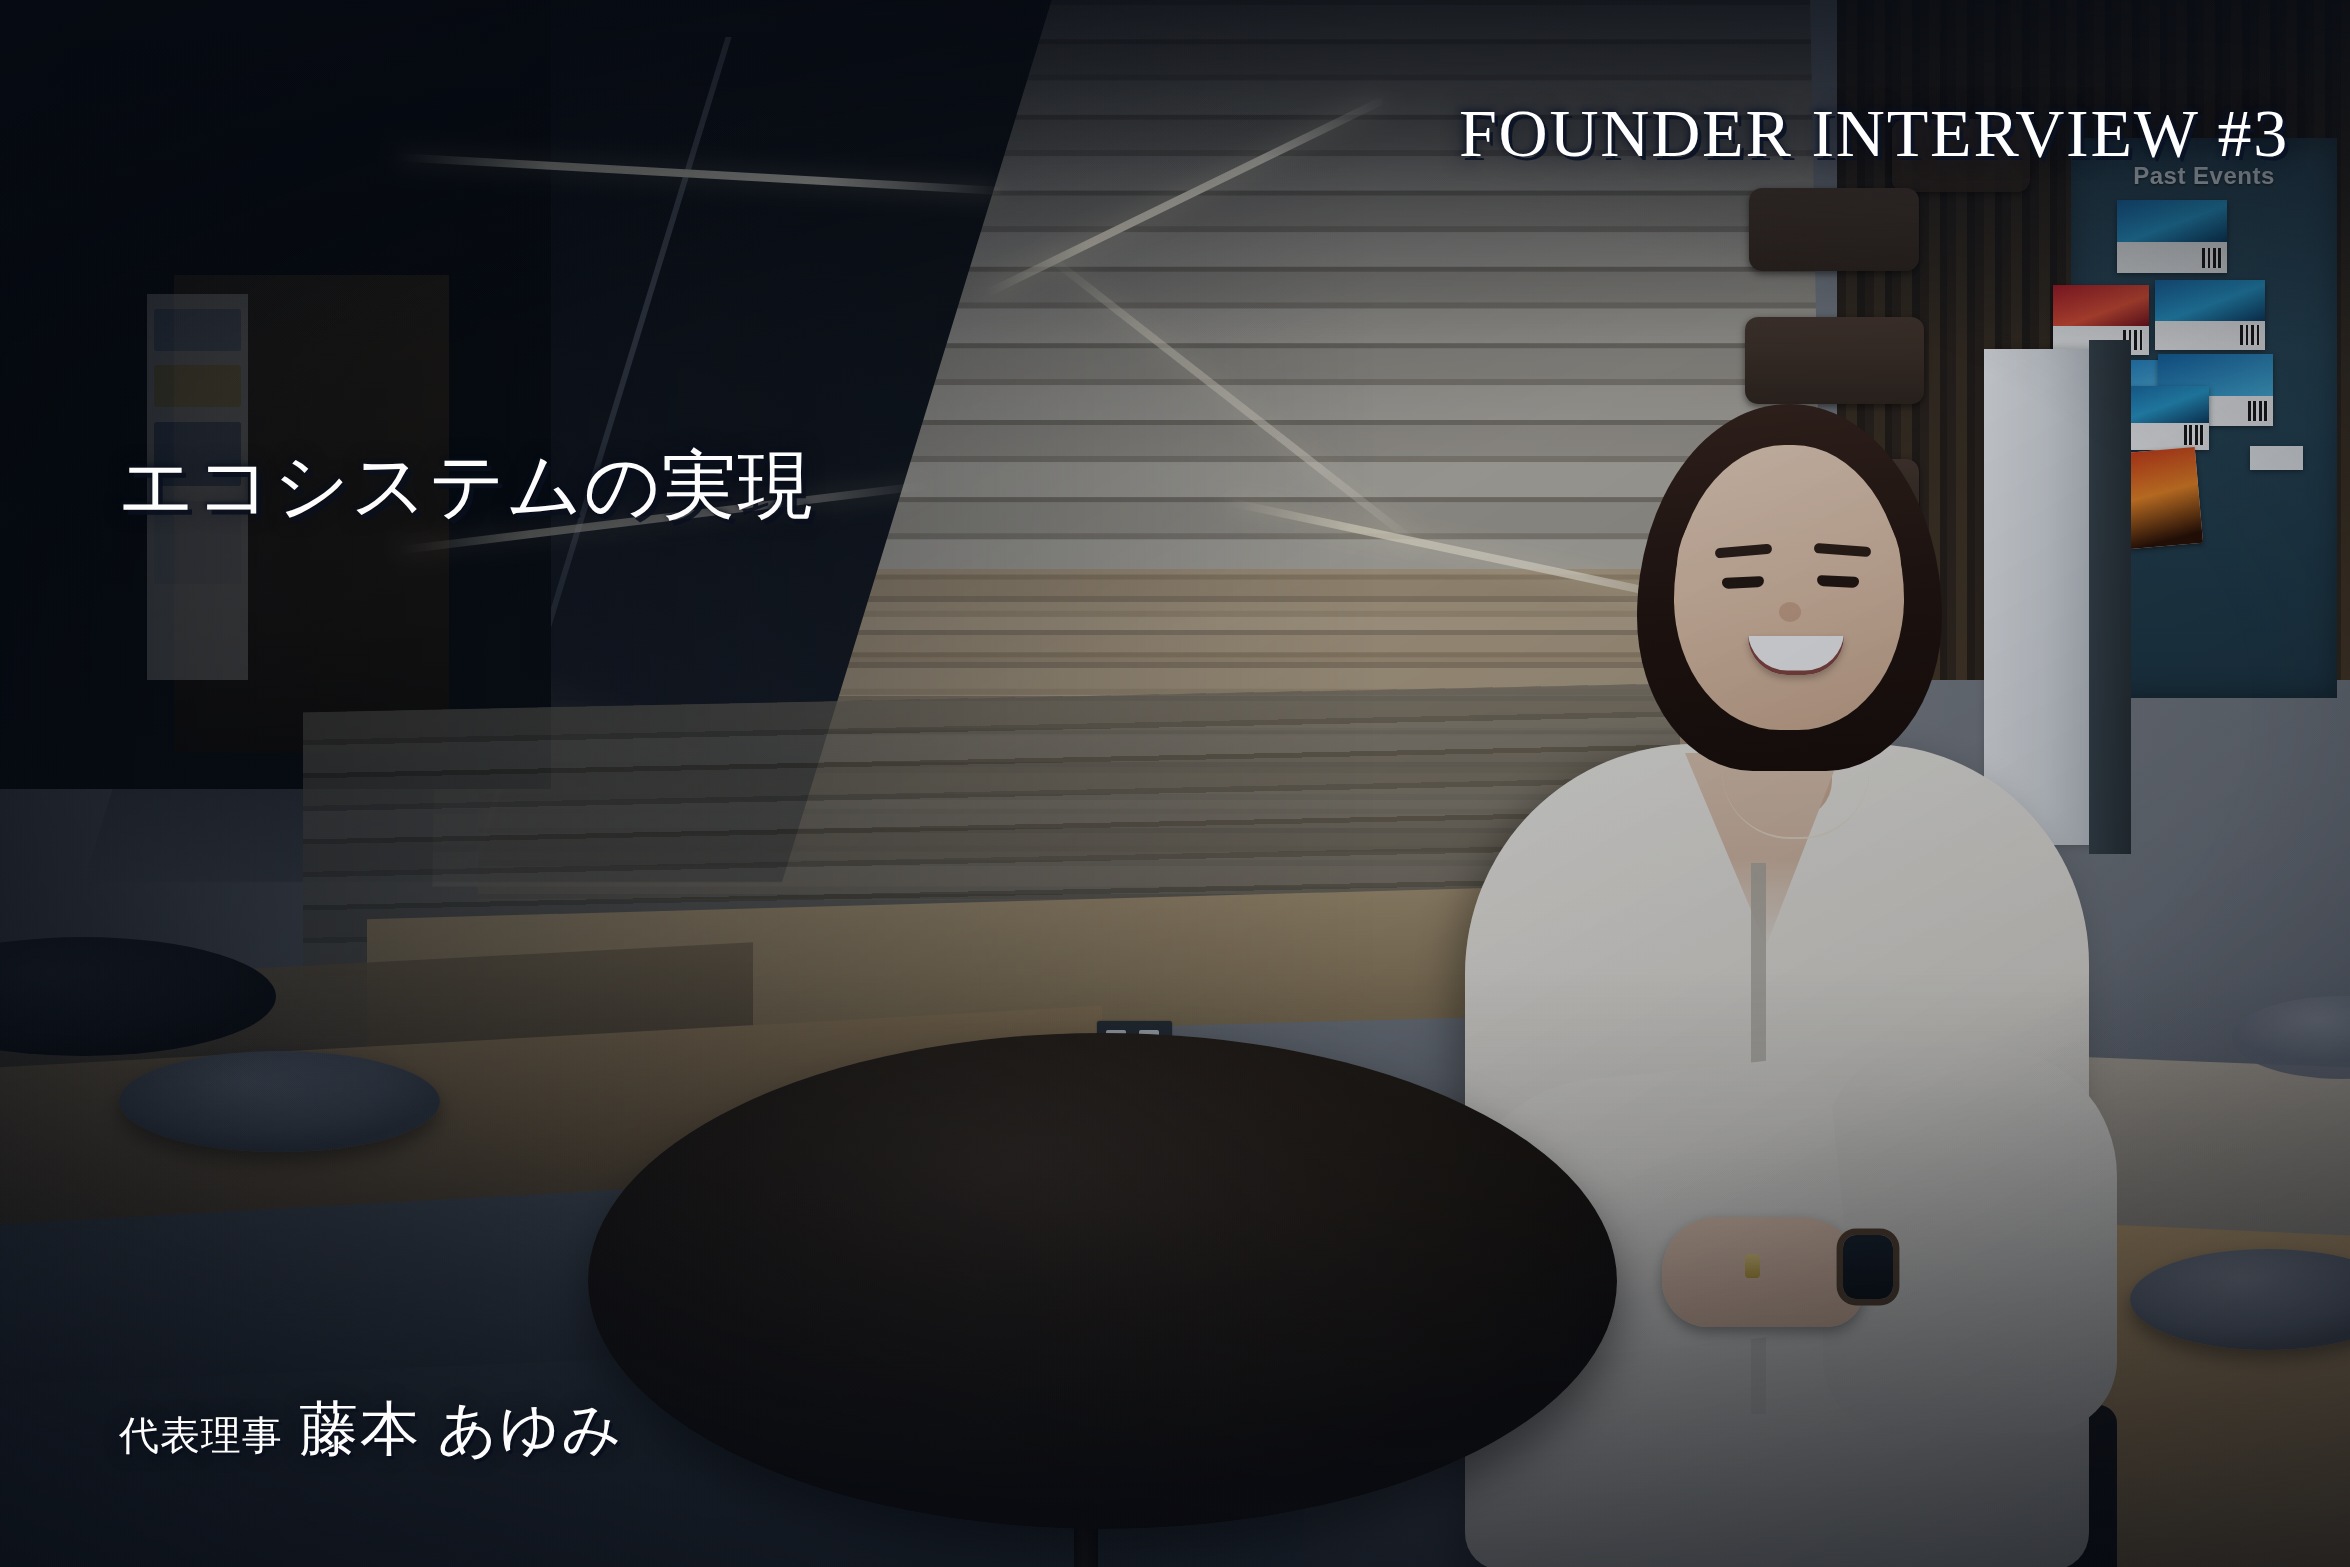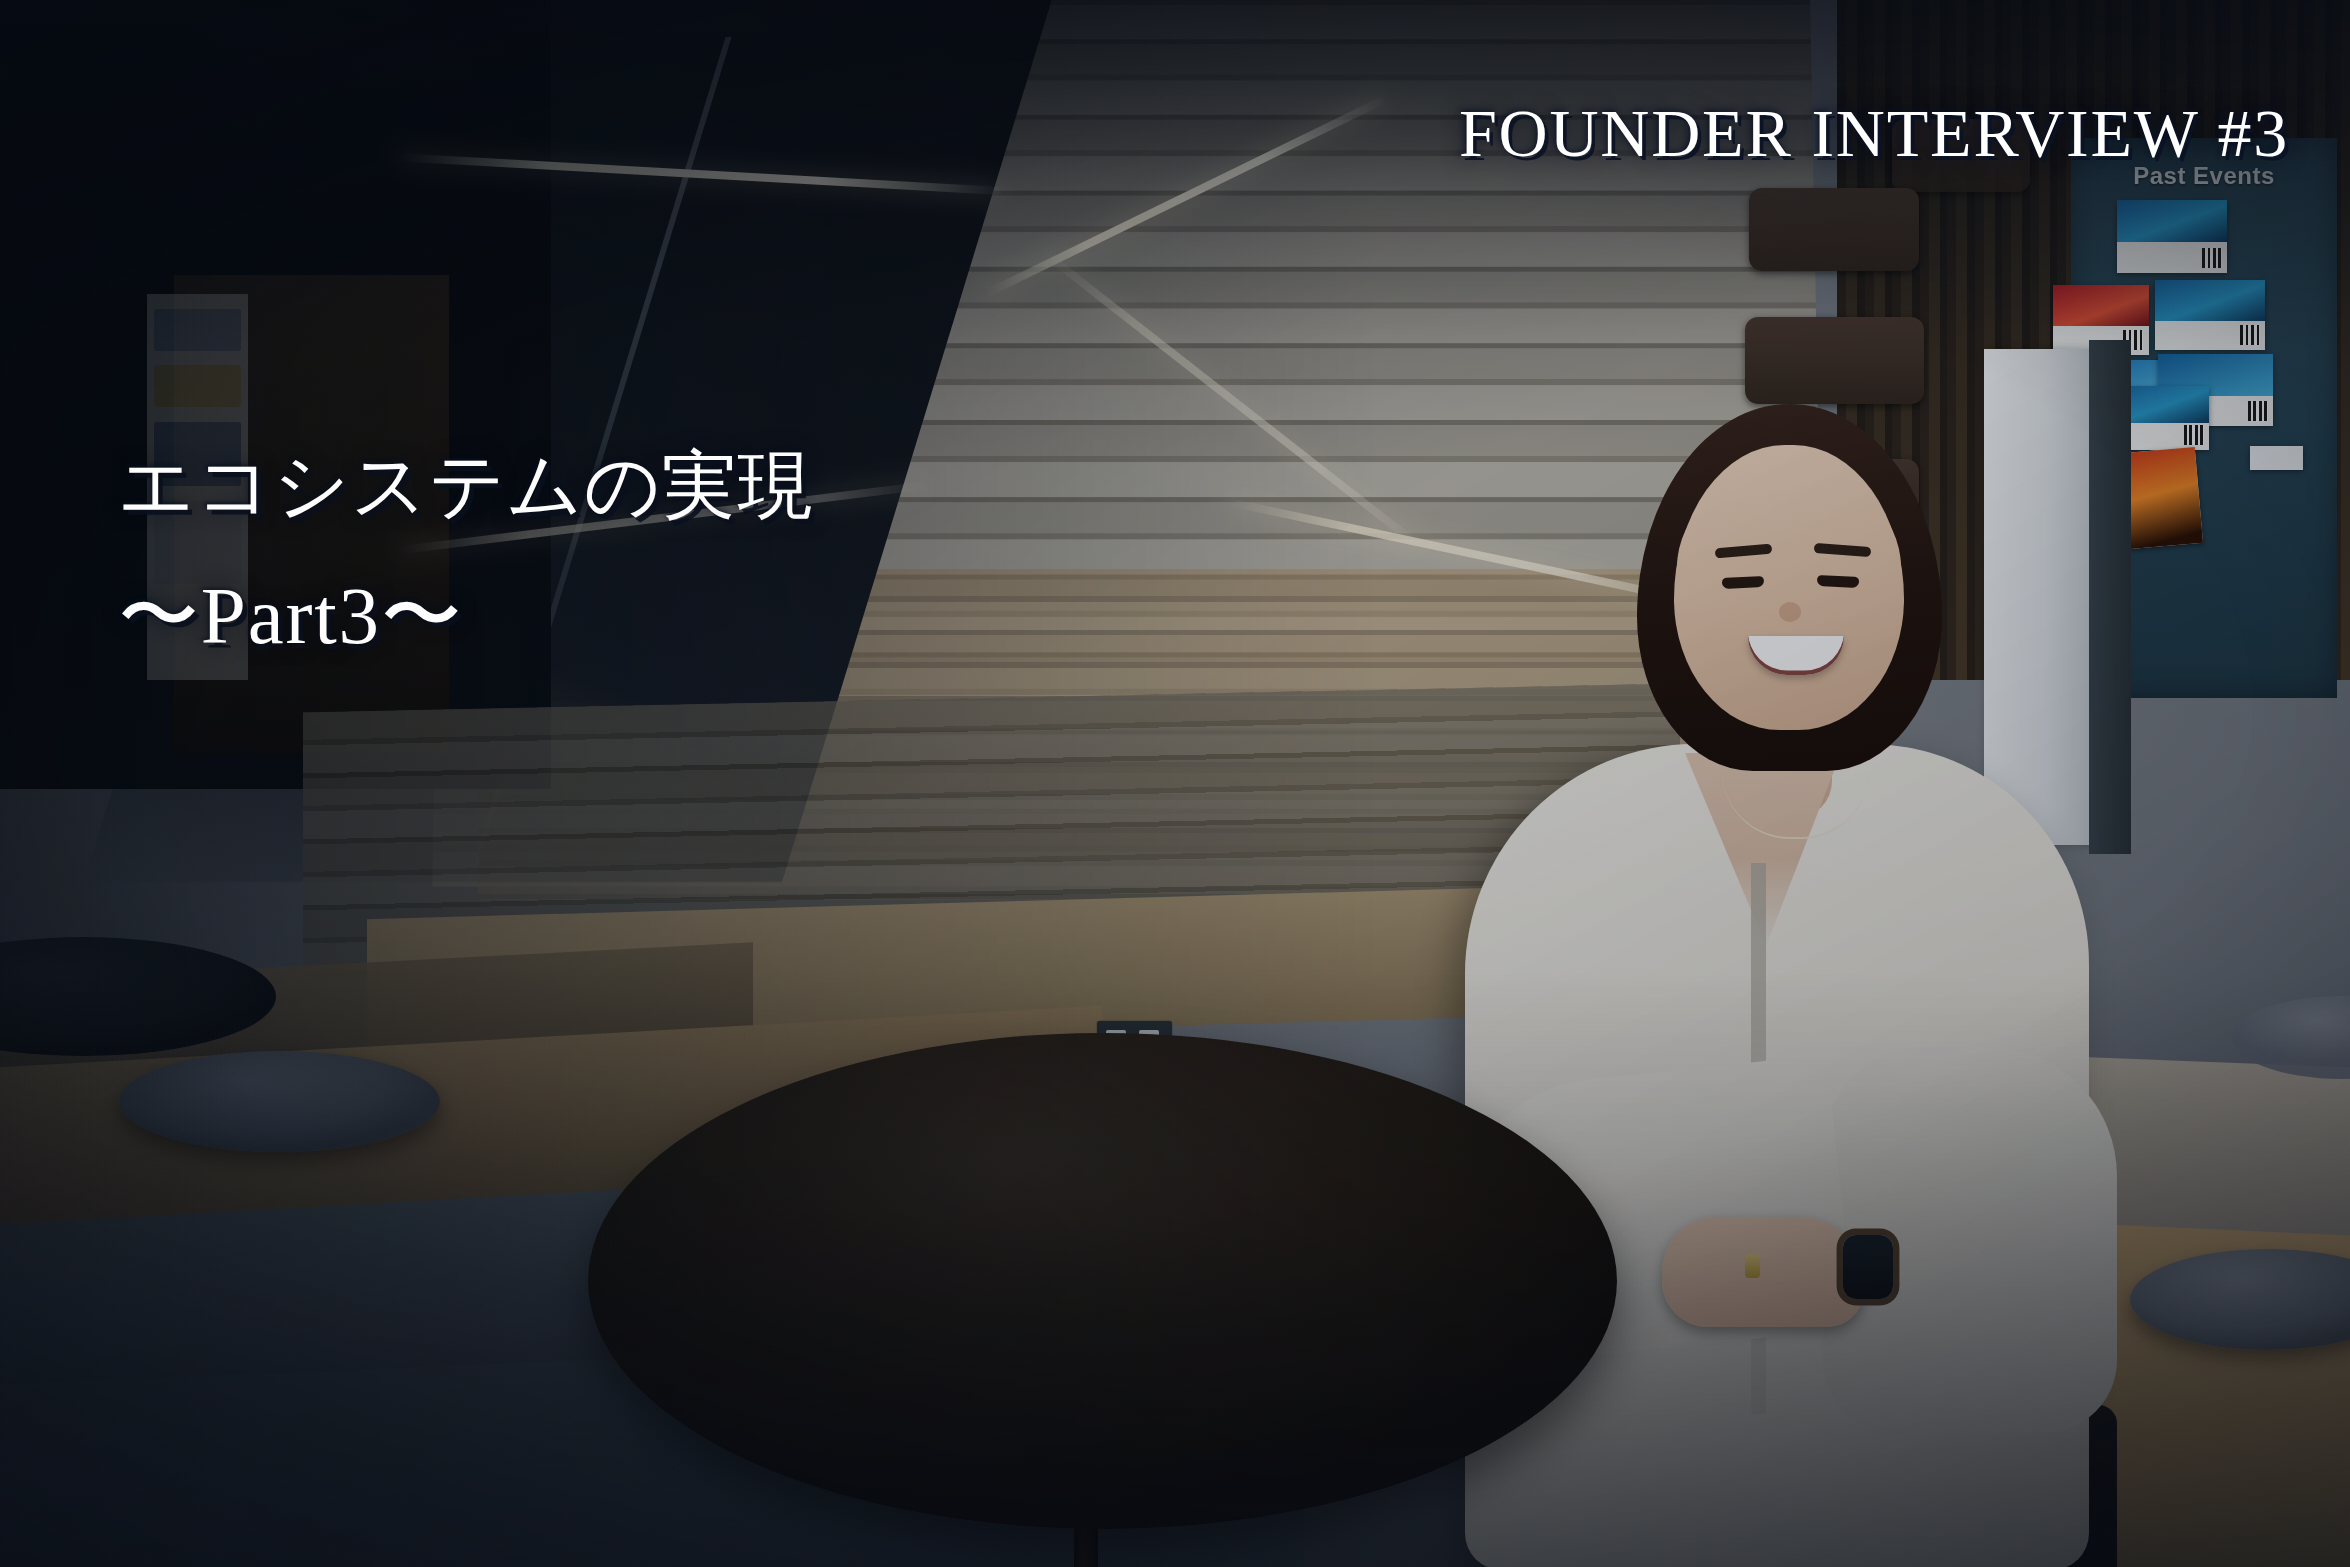--- a/index.html
+++ b/index.html
@@ -546,21 +546,23 @@
     <div class="leftshade"></div>
     <div class="grade"></div>
   </div>
 
   <div class="overlay">
 
     <div class="kicker">FOUNDER INTERVIEW #3</div>
 
     <div class="title-block">
       <div class="tline white">エコシステムの実現</div>
-      <div class="tline part">〜Part3〜</div>
     </div>
 
     <div class="credit">
+      <div class="who">
+        <span>代表理事</span><span class="name">藤本 あゆみ</span>
+      </div>
     </div>
 
   </div>
 </div>
 
 
 </body></html>

